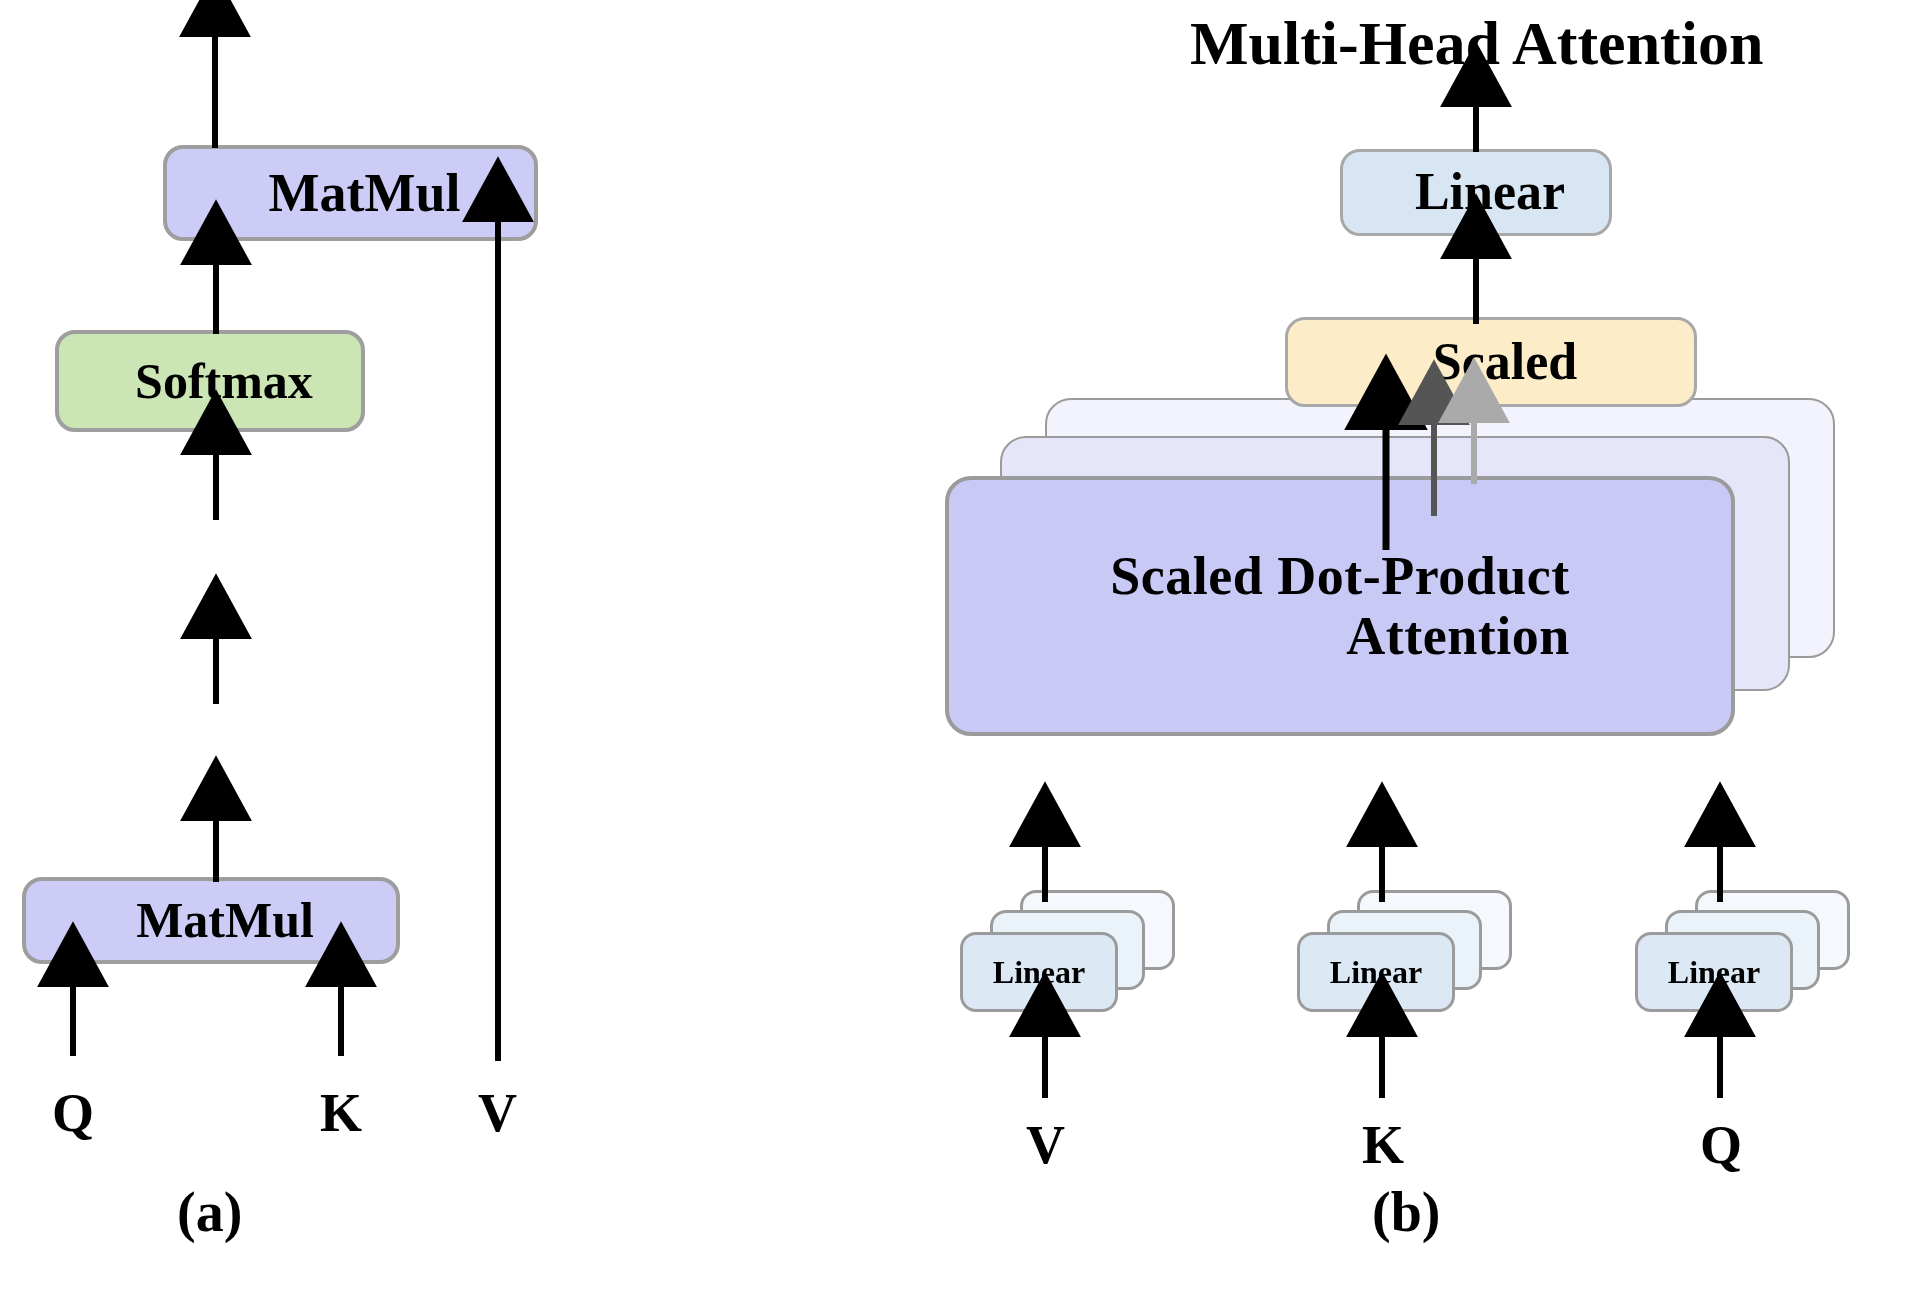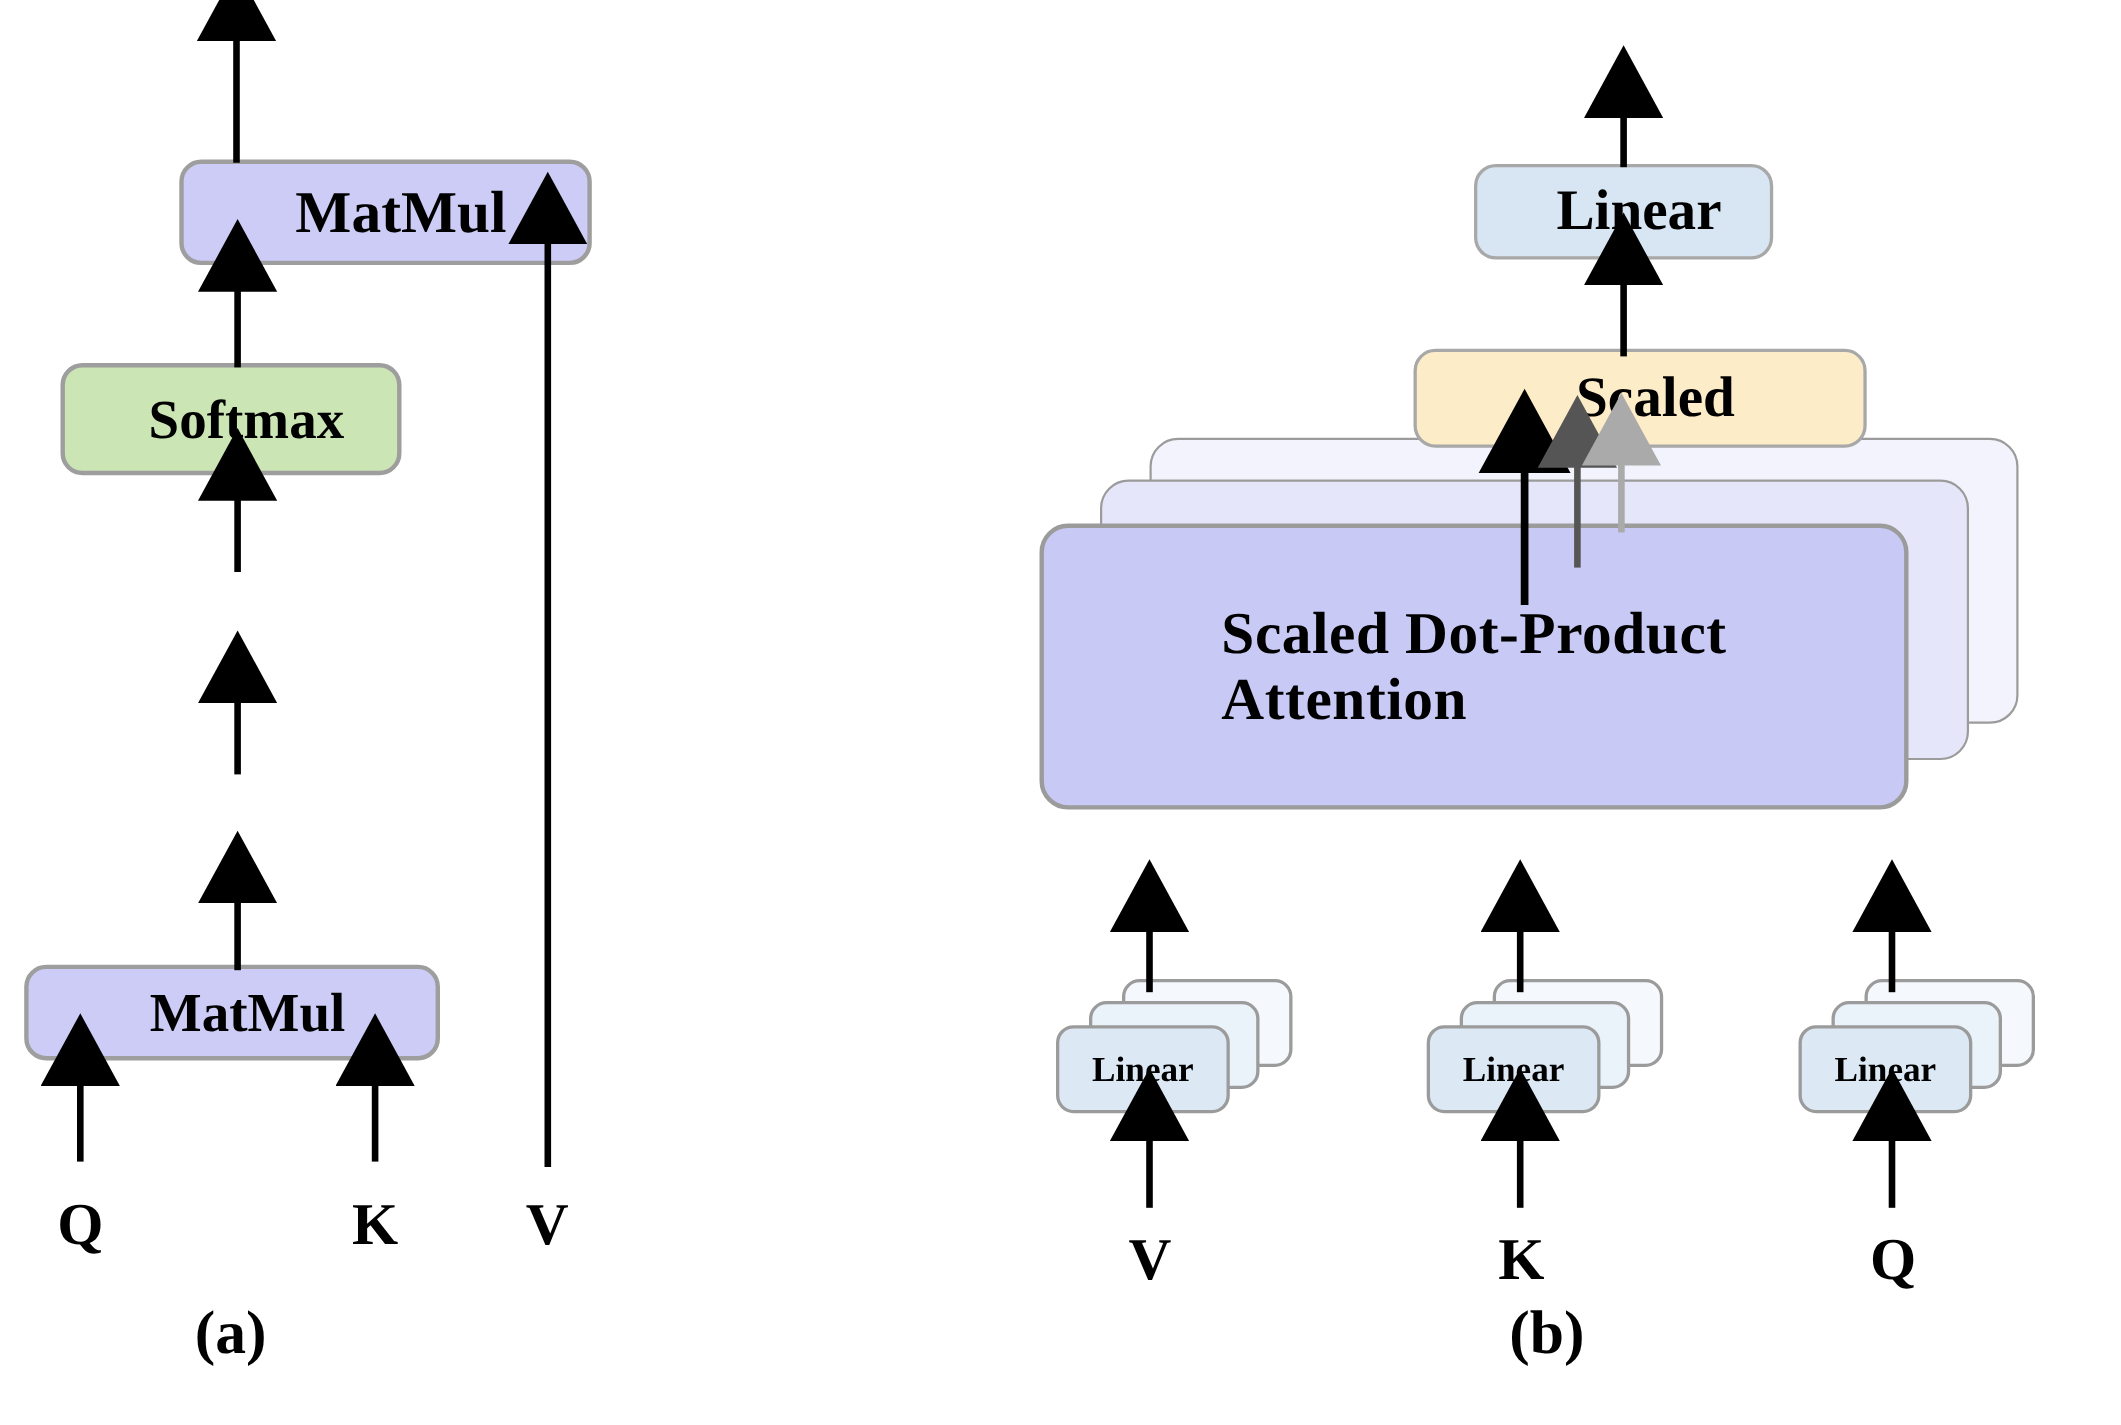--- a/index.html
+++ b/index.html
@@ -84,21 +84,21 @@
     border-radius: 26px;
   }
   .sdpa-l3 { left: 100px; top: 0px;  width: 790px; height: 260px; background: #f3f3fd; z-index: 1; }
   .sdpa-l2 { left: 55px;  top: 38px; width: 790px; height: 255px; background: #e6e6fa; z-index: 2; }
   .sdpa-l1 {
     left: 0px;  top: 78px; width: 790px; height: 260px; background: #c9c9f6;
     border: 4px solid #9b9b9b; z-index: 3;
     display: flex; align-items: center; justify-content: center;
   }
   .sdpa-label {
-    font-size: 54px; font-weight: bold; color: #000; text-align: left;
+    font-size: 54px; font-weight: bold; color: #000; text-align: right;
     line-height: 1.12; letter-spacing: 0.5px;
   }
 
   
   .lin-stack {
     position: absolute;
     width: 215px; height: 135px;
     z-index: 8;
   }
   .lin-layer {
@@ -188,20 +188,21 @@
   </svg>
   <div class="lbl lbl-io" style="left:320px; top:1082px;">K</div>
 
   <svg class="arrow-svg" style="left:478px; top:195px; width:40px; height:870px;">
     <line x1="20" y1="866" x2="20" y2="8" stroke="#000" stroke-width="6" marker-end="url(#ah-blk)"></line>
   </svg>
   <div class="lbl lbl-io" style="left:478px; top:1082px;">V</div>
 
   <div class="lbl lbl-cap" style="left:177px; top:1180px;">(a)</div>
 
+  <div class="lbl lbl-title" style="left:1190px; top:8px;">Multi-Head Attention</div>
 
   <svg class="arrow-svg" style="left:1456px; top:80px; width:40px; height:76px;">
     <line x1="20" y1="72" x2="20" y2="8" stroke="#000" stroke-width="6" marker-end="url(#ah-blk)"></line>
   </svg>
 
   <div class="node n-linear-top thin">Linear</div>
 
   <svg class="arrow-svg" style="left:1456px; top:232px; width:40px; height:96px;">
     <line x1="20" y1="92" x2="20" y2="8" stroke="#000" stroke-width="6" marker-end="url(#ah-blk)"></line>
   </svg>

